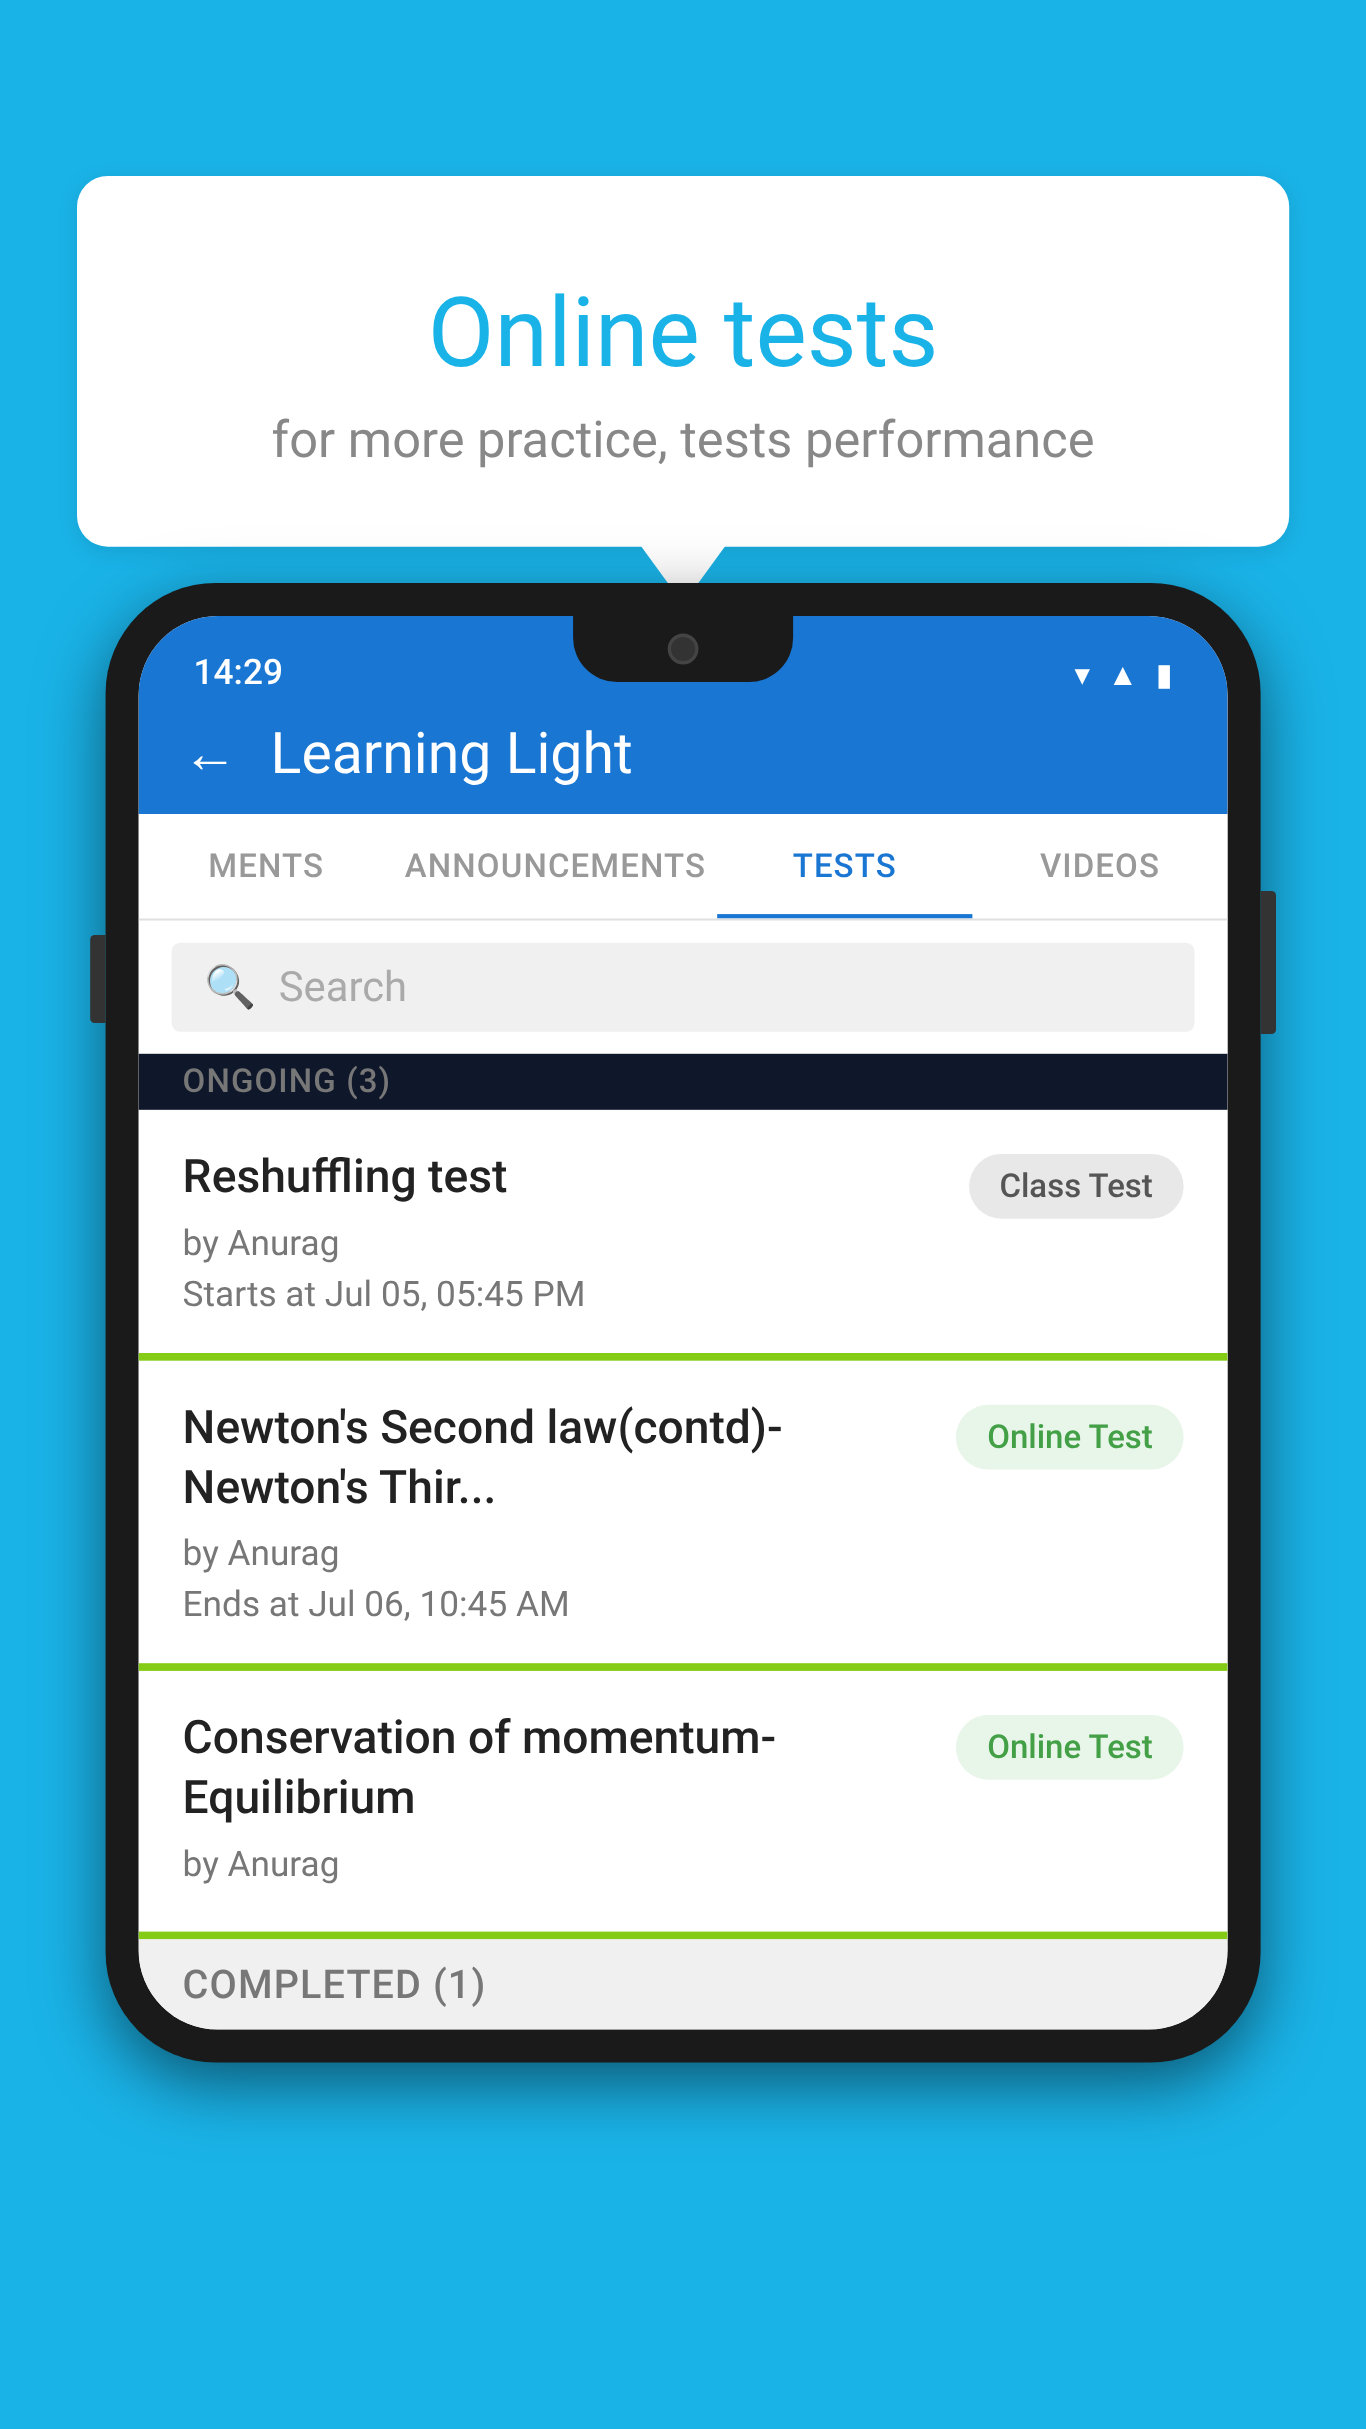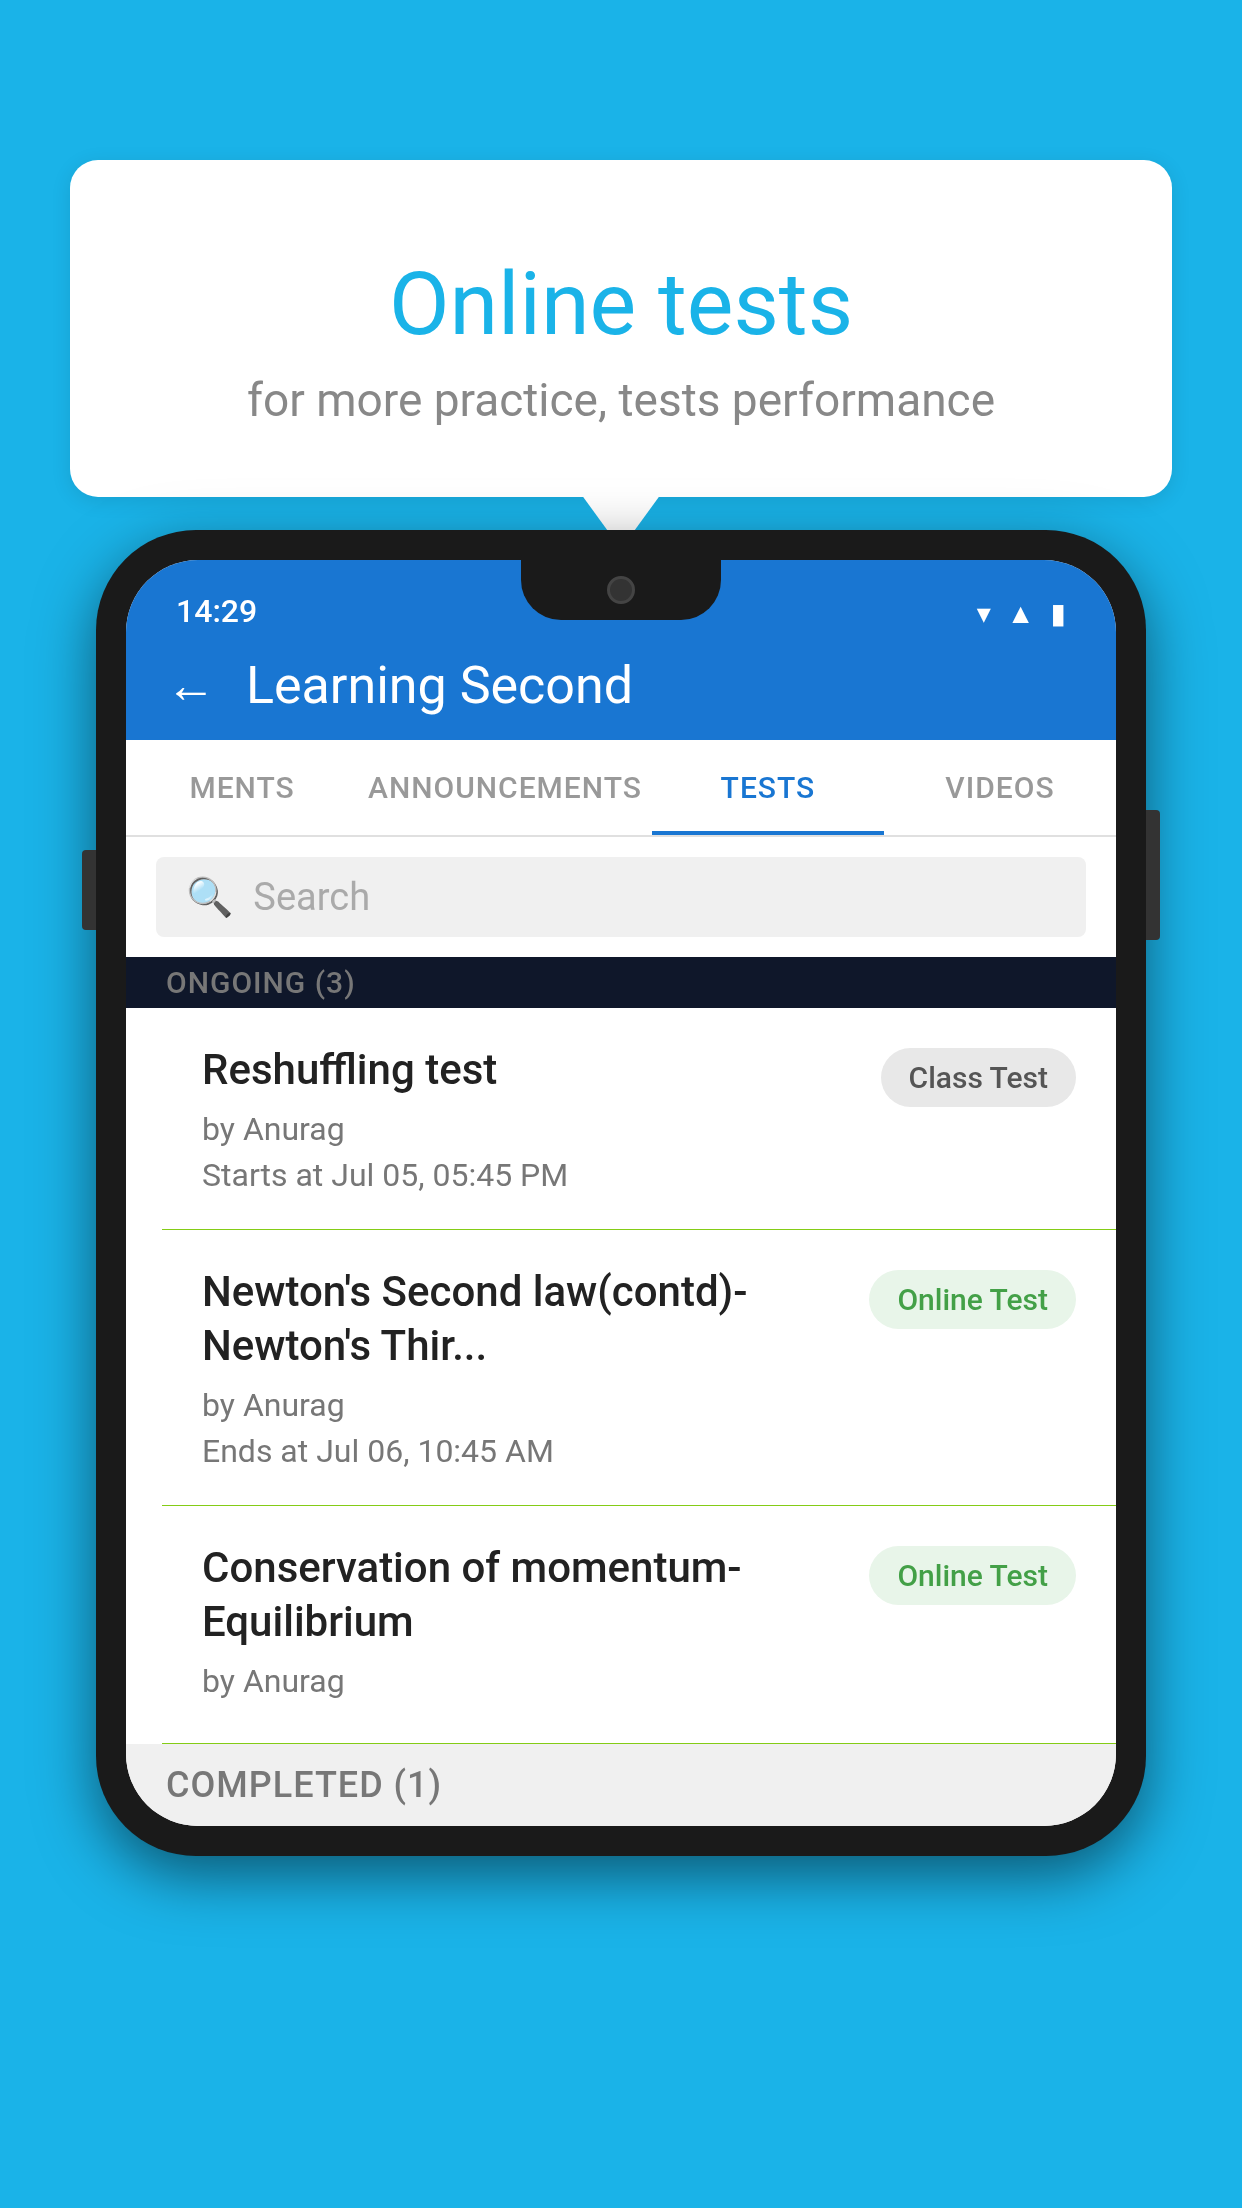--- a/index.html
+++ b/index.html
@@ -228,25 +228,24 @@
       letter-spacing: 1px;
     }
 
     
     .test-list {
       background: white;
     }
 
     .test-item {
       padding: 35px 40px;
-      border-bottom: 1px solid #84cc16;
+      border-bottom: 7px solid #84cc16;
       display: flex;
       justify-content: space-between;
       align-items: flex-start;
-      margin-left: 36px;
     }
 
     .test-info {
       flex: 1;
       padding-right: 20px;
     }
 
     .test-name {
       font-size: 42px;
       font-weight: 500;
@@ -346,21 +345,21 @@
         <span class="status-time">14:29</span>
         <div class="status-icons">
           <span class="wifi-icon">▾</span>
           <span class="signal-icon">▲</span>
           <span class="battery-icon">▮</span>
         </div>
       </div>
 
       <div class="app-header">
         <span class="back-arrow">←</span>
-        <span class="app-title">Learning Second</span>
+        <span class="app-title">Learning Light</span>
       </div>
 
       <div class="tabs-container">
         <div class="tab">
           <span>MENTS</span>
         </div>
         <div class="tab">
           <span>ANNOUNCEMENTS</span>
         </div>
         <div class="tab active">

